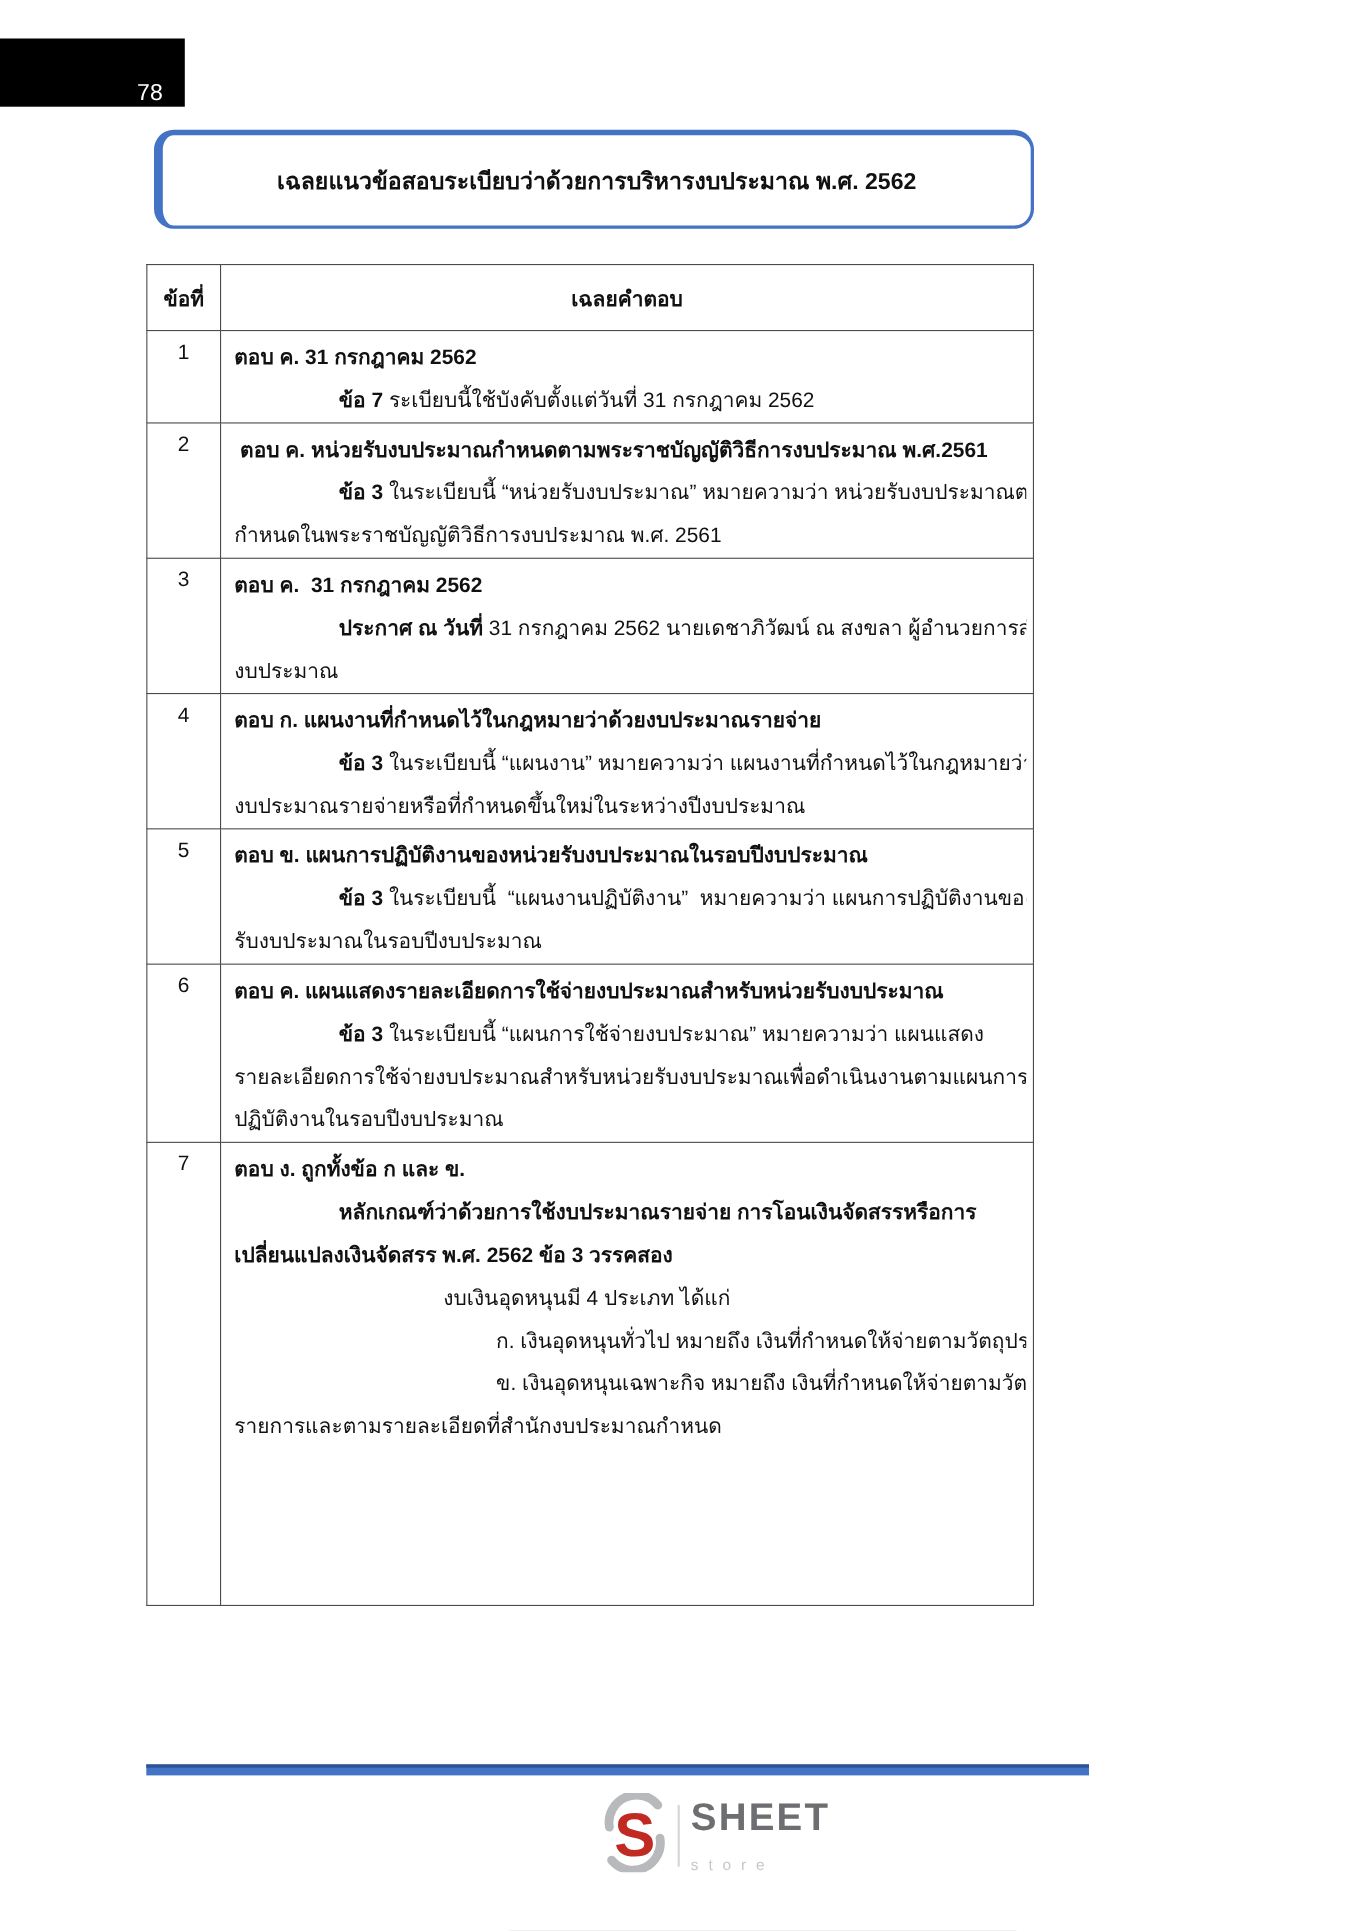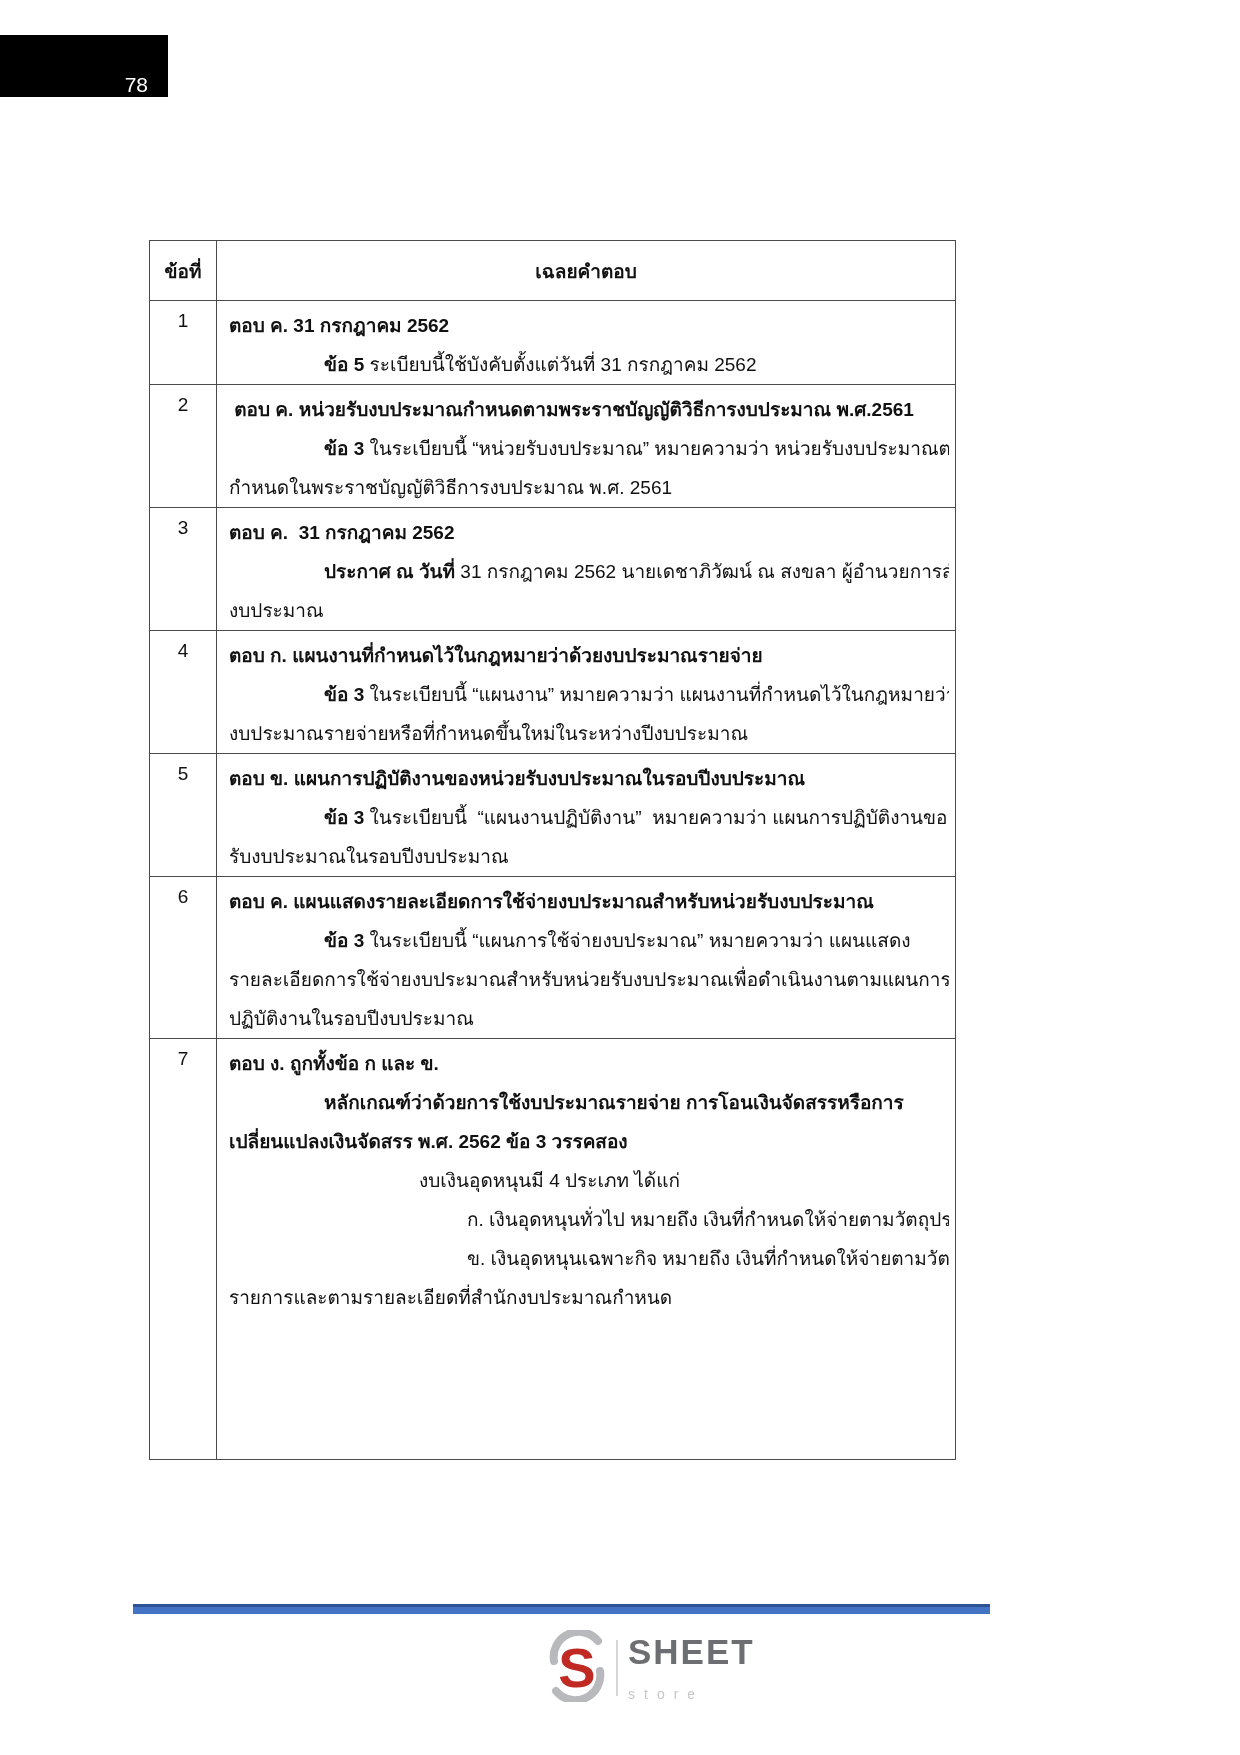--- a/index.html
+++ b/index.html
@@ -15,21 +15,21 @@
                  font-size:17.5px;box-sizing:border-box;white-space:nowrap;}
 
   
   .title-box{position:absolute;left:140px;top:118px;width:800px;height:90px;
              border:3px solid #4472c4;border-left-width:8px;border-top-width:5px;
              border-radius:18px;display:flex;align-items:center;justify-content:center;
              font-size:21px;font-weight:bold;box-sizing:border-box;}
 
   
   .answer-table{position:absolute;left:133px;top:240px;width:807px;}
-  .answer-table table{border-collapse:collapse;width:807px;height:1220px;table-layout:fixed;margin-left:16px;}
+  .answer-table table{border-collapse:collapse;width:807px;height:1220px;table-layout:fixed;}
   .answer-table th,.answer-table td{border:1.6px solid #4a4a4a;}
   .answer-table thead th{height:57px;font-size:19px;font-weight:bold;
                          vertical-align:middle;text-align:center;}
   .answer-table td{vertical-align:top;}
   .cell-no{text-align:center;font-size:19px;padding-top:9px;}
   .cell-answer{padding:5px 6px 0 12px;font-size:19px;}
   .line{white-space:pre;line-height:39px;overflow:hidden;}
   .indent-1{padding-left:95px;}
   .indent-2{padding-left:190px;}
   .indent-3{padding-left:238px;}
@@ -47,39 +47,42 @@
 </head>
 <body>
 
 <div class="page">
 
   <div class="pageno-bar">
     <span>78</span>
   </div>
 
 
+  <div class="title-box">
+    <span>เฉลยแนวข้อสอบระเบียบว่าด้วยการบริหารงบประมาณ พ.ศ. 2562</span>
+  </div>
 
   <div class="answer-table">
     <table>
       <colgroup>
           <col style="width:67px">
           <col>
         </colgroup>
       <thead>
         <tr>
           <th>ข้อที่</th>
           <th>เฉลยคำตอบ</th>
         </tr>
       </thead>
       <tbody>
           <tr style="height: 83px;">
             <td class="cell-no">1</td>
             <td class="cell-answer">
               <div class="line indent-0"><span class="b">ตอบ ค. 31 กรกฎาคม 2562</span></div>
-              <div class="line indent-1"><span class="b">ข้อ 5</span><span> ระเบียบนี้ใช้บังคับตั้งแต่วันที่ 31 กรกฎาคม 2562</span></div>
+              <div class="line indent-1"><span class="b">ข้อ 7</span><span> ระเบียบนี้ใช้บังคับตั้งแต่วันที่ 31 กรกฎาคม 2562</span></div>
             </td>
           </tr>
           <tr style="height: 117px;">
             <td class="cell-no">2</td>
             <td class="cell-answer">
               <div class="line indent-0"><span class="b"> ตอบ ค. หน่วยรับงบประมาณกำหนดตามพระราชบัญญัติวิธีการงบประมาณ พ.ศ.2561</span></div>
               <div class="line indent-1"><span class="b">ข้อ 3</span><span> ในระเบียบนี้ “หน่วยรับงบประมาณ” หมายความว่า หน่วยรับงบประมาณตามที่</span></div>
               <div class="line indent-0"><span>กำหนดในพระราชบัญญัติวิธีการงบประมาณ พ.ศ. 2561</span></div>
             </td>
           </tr>

